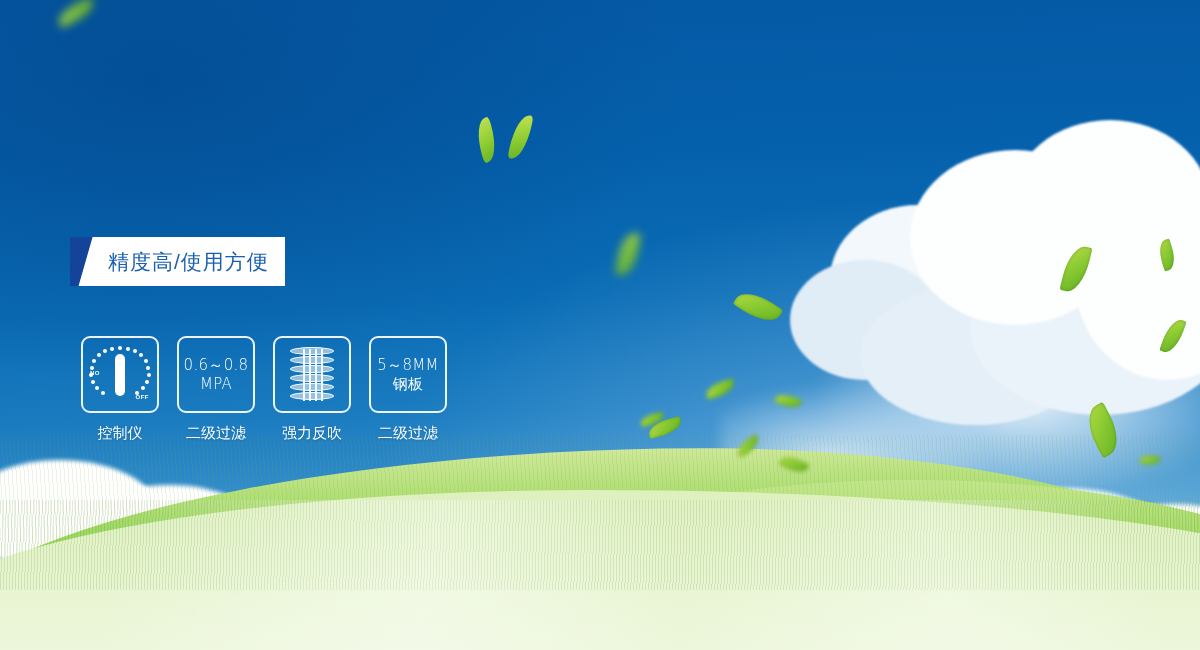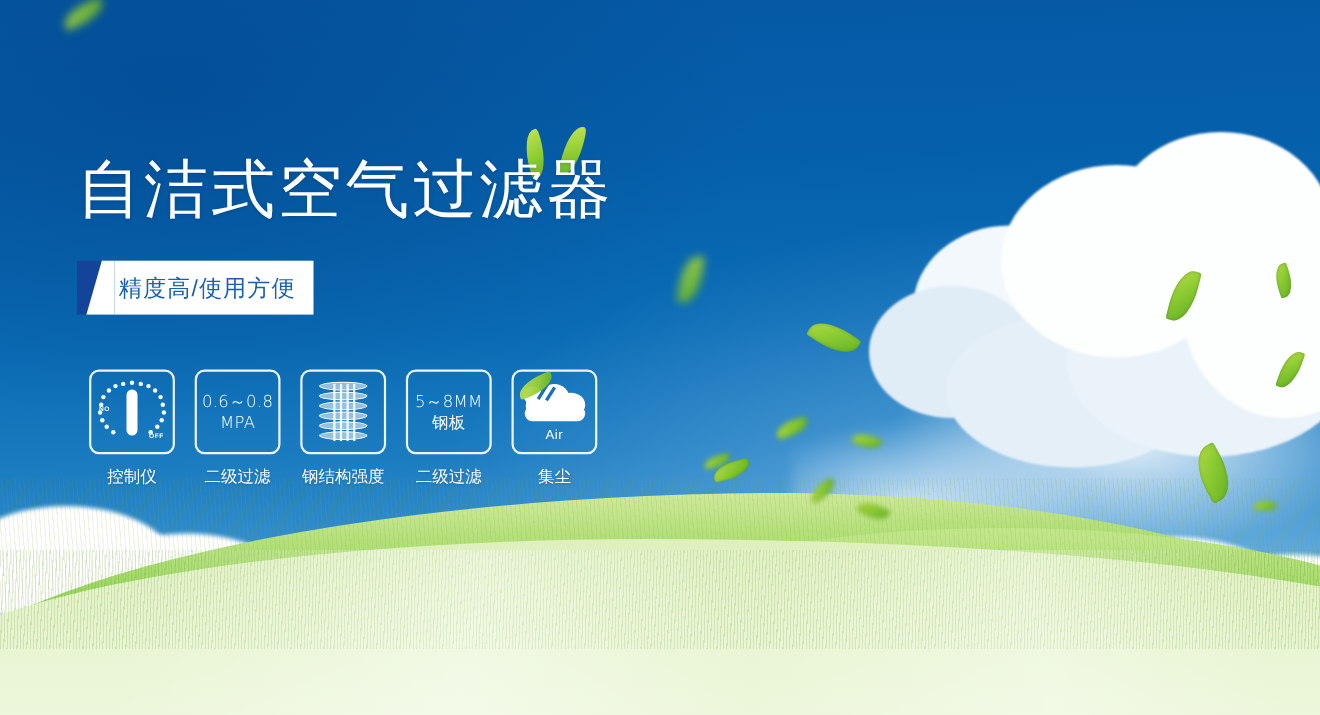--- a/index.html
+++ b/index.html
@@ -302,21 +302,20 @@
       <i></i>
     </div>
 
   <div class="sprout" style="left:478px; top:118px; width:17px; height:44px; transform:rotate(-16deg);">
       <i></i>
     </div>
   <div class="sprout" style="left:512px; top:114px; width:17px; height:46px; transform:rotate(12deg);">
       <i></i>
     </div>
 
-  <div class="title">自洁式空气过滤器</div>
 
   <div class="subbar">
     <div class="subbar-slant"></div>
     <div class="subbar-right">精度高/使用方便</div>
   </div>
 
   <div class="features">
 
     <div class="feature">
       <div class="feat-box">
@@ -364,47 +363,31 @@
           <span class="bar" style="left:26px;"></span>
           <span class="bar" style="left:32px;"></span>
           <span class="ring" style="top:0px;"></span>
           <span class="ring" style="top:9px;"></span>
           <span class="ring" style="top:18px;"></span>
           <span class="ring" style="top:27px;"></span>
           <span class="ring" style="top:36px;"></span>
           <span class="ring" style="top:45px;"></span>
         </div>
       </div>
-      <div class="feat-label">钢结构强度</div>
+      <div class="feat-label">强力反吹</div>
     </div>
 
     <div class="feature">
       <div class="feat-box">
         <div class="feat-text">5～8MM</div>
         <div class="feat-text">钢板</div>
       </div>
       <div class="feat-label">二级过滤</div>
     </div>
 
-    <div class="feature">
-      <div class="feat-box">
-        <div class="cloudicon">
-          <span class="sun"></span>
-          <span class="c cc3"></span>
-          <span class="c cc1"></span>
-          <span class="c cc2"></span>
-          <span class="c cbase"></span>
-          <span class="slash"></span>
-          <span class="slash2"></span>
-          <span class="icon-leaf"></span>
-        </div>
-        <div class="air-text">Air</div>
-      </div>
-      <div class="feat-label">集尘</div>
-    </div>
 
   </div>
 
   <div class="leaf" style="left:648px; top:420px; width:34px; height:15px; transform:rotate(-14deg);">
       <i></i>
     </div>
 
 </div>
 
 </body></html>

